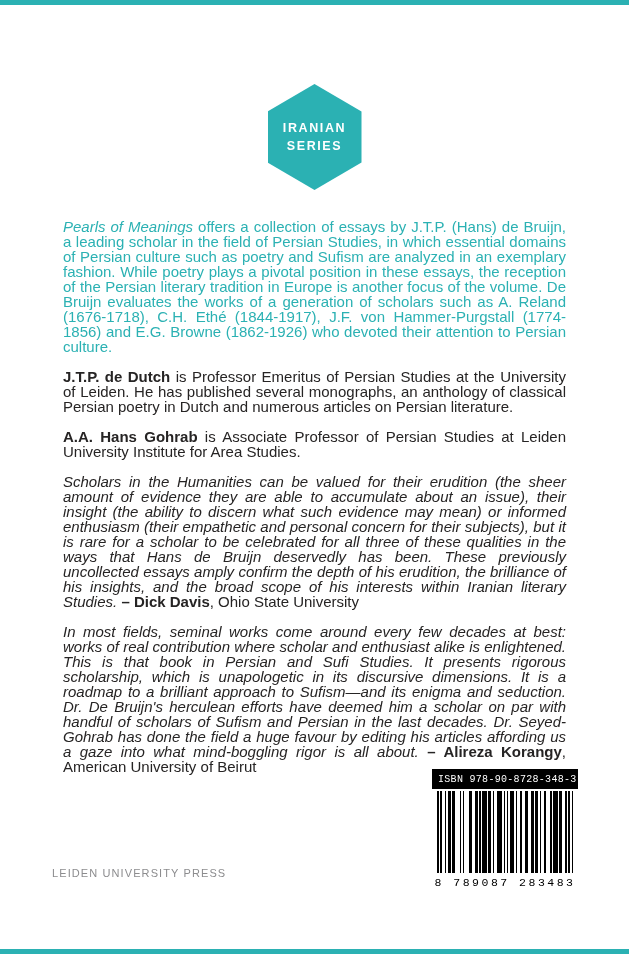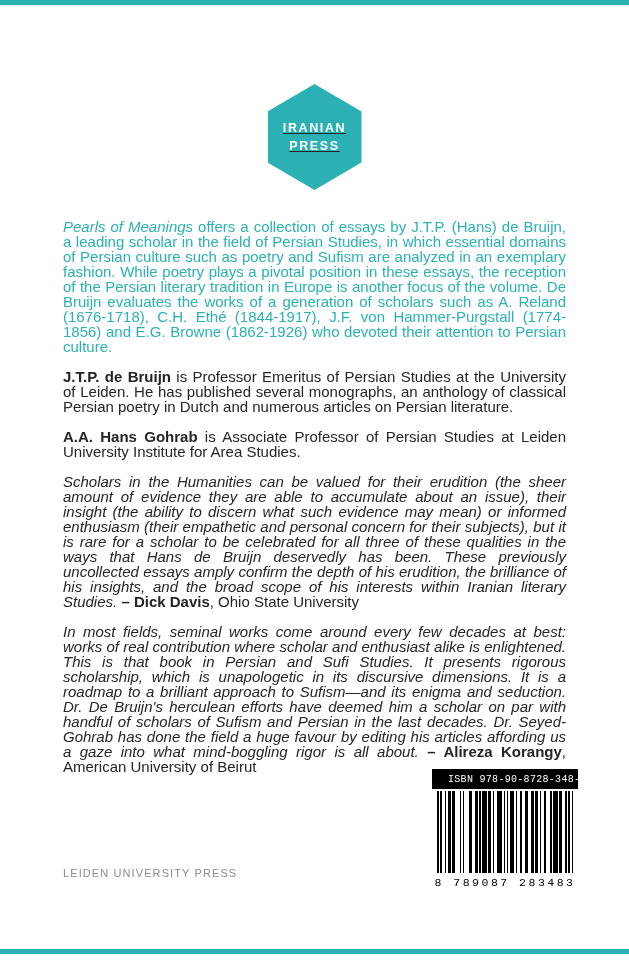--- a/index.html
+++ b/index.html
@@ -21,21 +21,21 @@
   }
   .edge{position:absolute;left:0;width:629px;height:5px;background:var(--accent);}
   .edge-top{top:0;}
   .edge-bottom{bottom:6px;}
 
   
   .badge{
     position:absolute;top:84px;left:50%;transform:translateX(-50%);
     width:94px;height:106px;background:var(--accent);
     clip-path:polygon(50% 0,100% 26%,100% 74%,50% 100%,0 74%,0 26%);
-    display:flex;flex-direction:column;align-items:center;justify-content:center;gap:1px;text-decoration:underline;
+    display:flex;flex-direction:column;align-items:center;justify-content:center;gap:1px;
   }
   .badge span{
     color:#ffffff;font-size:12.5px;font-weight:bold;
     letter-spacing:1.6px;line-height:17px;
   }
 
   
   .content{position:absolute;left:63px;top:219px;width:503px;}
   .para{margin:0 0 15px;font-size:15px;line-height:15px;text-align:justify;color:var(--ink);}
   .para.teal{color:var(--accent);}
@@ -43,53 +43,53 @@
   .quote{font-style:italic;}
   .quote .rev,.quote .aff{font-style:normal;}
   .quote .rev{font-weight:bold;}
   .quote-first{}
 
   
   .barcode{position:absolute;right:51px;top:769px;width:146px;}
   .isbn{
     background:#000;color:#fff;
     font-family:"Liberation Mono",monospace;font-size:10px;
-    letter-spacing:.3px;text-align:center;padding:5px 16px 4px;white-space:nowrap;
+    letter-spacing:.3px;text-align:center;padding:5px 6px 4px;white-space:nowrap;
   }
   .bars{height:82px;background:#fff;display:flex;align-items:stretch;padding:2px 5px 0;}
   .bars i{display:block;height:100%;flex-basis:0;}
   .bars .b{background:#000;}
   .bars .s{background:#fff;}
   .digits{
     font-family:"Liberation Mono",monospace;font-size:11.5px;color:#000;
     text-align:center;letter-spacing:2.5px;padding-top:3px;white-space:nowrap;
   }
 
   
-  .publisher{position:absolute;left:63px;top:866px;color:var(--muted);}
+  .publisher{position:absolute;left:52px;top:866px;color:var(--muted);}
   .pub-name{font-size:11px;letter-spacing:1.1px;line-height:14px;}
   .pub-url{font-size:11px;letter-spacing:.4px;line-height:14px;}
 </style>
 </head>
 <body>
 
 <div class="cover">
 
   <div class="edge edge-top"></div>
 
   <div class="badge">
     <span>IRANIAN</span>
-    <span>PRESS</span>
+    <span>SERIES</span>
   </div>
 
   <div class="content">
 
     <p class="para teal"><span class="italic">Pearls of Meanings</span><span> offers a collection of essays by J.T.P. (Hans) de Bruijn, a leading scholar in the field of Persian Studies, in which essential domains of Persian culture such as poetry and Sufism are analyzed in an exemplary fashion. While poetry plays a pivotal position in these essays, the reception of the Persian literary tradition in Europe is another focus of the volume. De Bruijn evaluates the works of a generation of scholars such as A. Reland (1676-1718), C.H. Ethé (1844-1917), J.F. von Hammer-Purgstall (1774-1856) and E.G. Browne (1862-1926) who devoted their attention to Persian culture.</span></p>
 
-    <p class="para"><b>J.T.P. de Bruijn</b><span> is Professor Emeritus of Persian Studies at the University of Leiden. He has published several monographs, an anthology of classical Persian poetry in Dutch and numerous articles on Persian literature.</span></p>
+    <p class="para"><b>J.T.P. de Dutch</b><span> is Professor Emeritus of Persian Studies at the University of Leiden. He has published several monographs, an anthology of classical Persian poetry in Dutch and numerous articles on Persian literature.</span></p>
 
     <p class="para"><b>A.A. Hans Gohrab</b><span> is Associate Professor of Persian Studies at Leiden University Institute for Area Studies.</span></p>
 
     <p class="para quote quote-first"><span class="q">Scholars in the Humanities can be valued for their erudition (the sheer amount of evidence they are able to accumulate about an issue), their insight (the ability to discern what such evidence may mean) or informed enthusiasm (their empathetic and personal concern for their subjects), but it is rare for a scholar to be celebrated for all three of these qualities in the ways that Hans de Bruijn deservedly has been. These previously uncollected essays amply confirm the depth of his erudition, the brilliance of his insights, and the broad scope of his interests within Iranian literary Studies. </span><b class="rev">– Dick Davis</b><span class="aff">, Ohio State University</span></p>
 
     <p class="para quote"><span class="q">In most fields, seminal works come around every few decades at best: works of real contribution where scholar and enthusiast alike is enlightened. This is that book in Persian and Sufi Studies. It presents rigorous scholarship, which is unapologetic in its discursive dimensions. It is a roadmap to a brilliant approach to Sufism—and its enigma and seduction. Dr. De Bruijn's herculean efforts have deemed him a scholar on par with handful of scholars of Sufism and Persian in the last decades. Dr. Seyed-Gohrab has done the field a huge favour by editing his articles affording us a gaze into what mind-boggling rigor is all about. </span><b class="rev">– Alireza Korangy</b><span class="aff">, American University of Beirut</span></p>
 
   </div>
 
   <div class="barcode">

